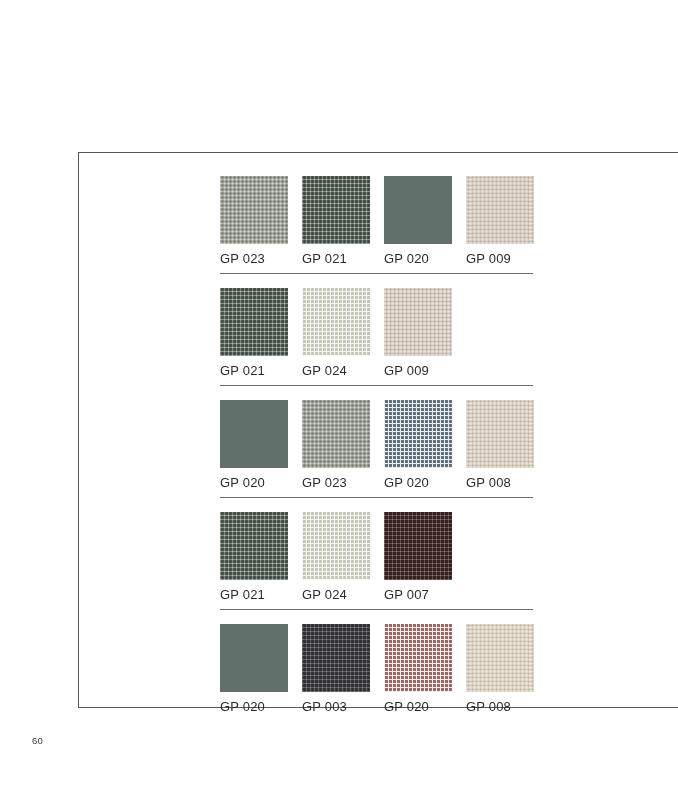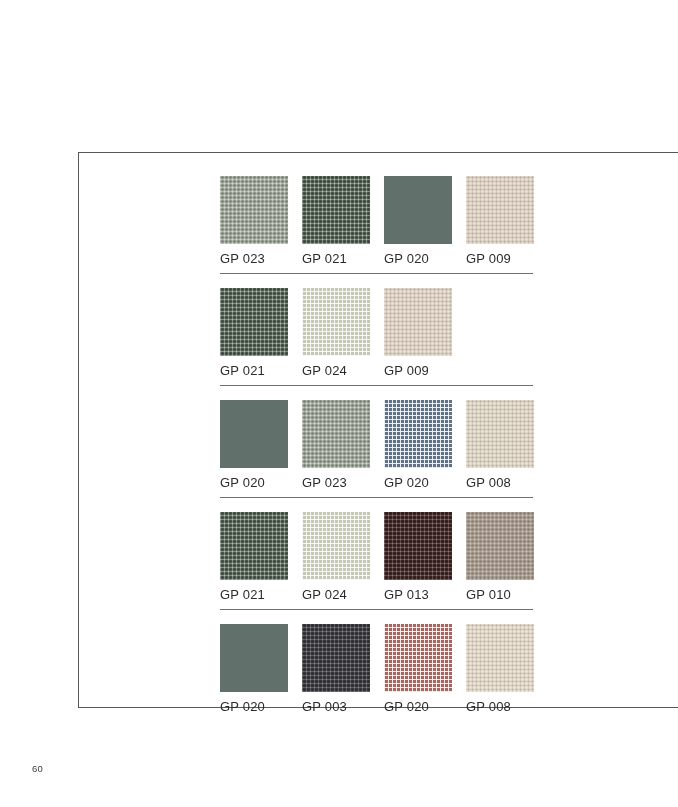--- a/index.html
+++ b/index.html
@@ -122,21 +122,21 @@
         rgba(255,255,255,0.00) 1px, rgba(255,255,255,0.00) 4px);
   }
 
   
   .tex-solid { background-image: none; }
 
   
   #page-number {
     position: absolute;
     left: 32px;
-    top: 763px;
+    top: 735px;
     font-size: 9.5px;
     line-height: 12px;
     color: #3a3a3d;
     letter-spacing: 0.2px;
   }
 </style>
 </head>
 <body>
 
 <div id="page-frame"></div>
@@ -206,25 +206,21 @@
         <div class="swatch-cell">
           <span class="swatch-chip tex-grid" style="background-color: rgb(75, 91, 77);"></span>
           <span class="swatch-label">GP 021</span>
         </div>
         <div class="swatch-cell">
           <span class="swatch-chip tex-check" style="background-color: rgb(196, 200, 178);"></span>
           <span class="swatch-label">GP 024</span>
         </div>
         <div class="swatch-cell">
           <span class="swatch-chip tex-fine" style="background-color: rgb(59, 33, 31);"></span>
-          <span class="swatch-label">GP 013</span>
-        </div>
-        <div class="swatch-cell">
-          <span class="swatch-chip tex-fine" style="background-color: rgb(163, 150, 137);"></span>
-          <span class="swatch-label">GP 010</span>
+          <span class="swatch-label">GP 007</span>
         </div>
       </div>
       <div class="row-rule"></div>
     </div>
     <div class="swatch-row">
       <div class="swatch-cells">
         <div class="swatch-cell">
           <span class="swatch-chip tex-solid" style="background-color: rgb(97, 112, 106);"></span>
           <span class="swatch-label">GP 020</span>
         </div>

